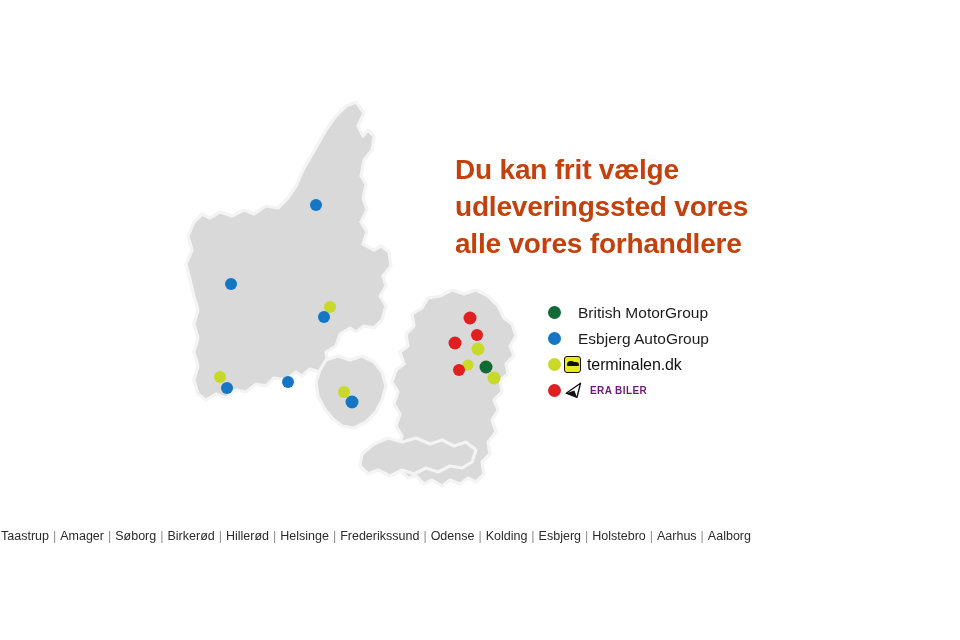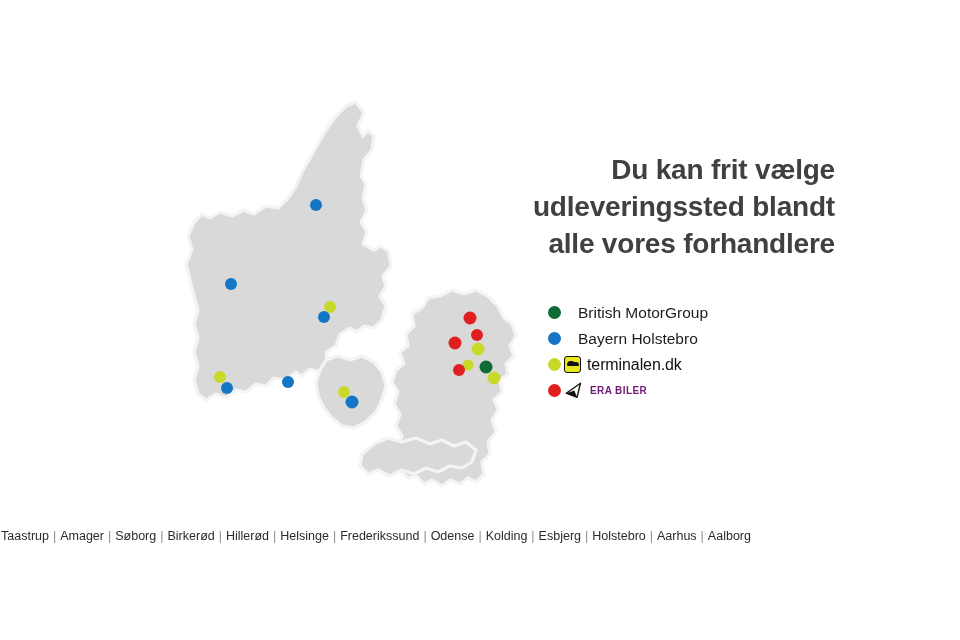--- a/index.html
+++ b/index.html
@@ -34,26 +34,26 @@
   }
 
   .marker { stroke: none; }
 
   
   #headline {
     position: absolute;
     left: 455px;
     top: 152px;
     width: 380px;
-    text-align: right;
+    text-align: left;
     font-size: 28px;
     font-weight: bold;
     line-height: 1.32;
     letter-spacing: -0.2px;
-    color: #404040;
+    color: #c2410c;
   }
   #headline .hl-line { display: block; white-space: nowrap; }
 
   
   #legend {
     position: absolute;
     left: 548px;
     top: 300px;
     width: 330px;
   }
@@ -198,34 +198,34 @@
       <circle class="marker" cx="318" cy="285" r="5.5" fill="#c9d92a"></circle>
       <circle class="marker" cx="309" cy="290" r="6" fill="#e02020"></circle>
       <circle class="marker" cx="336" cy="287" r="6.5" fill="#0f6b33"></circle>
       <circle class="marker" cx="344" cy="298" r="6.5" fill="#c9d92a"></circle>
     </g>
   </svg>
 </div>
 
 <div id="headline">
   <span class="hl-line">Du kan frit vælge</span>
-  <span class="hl-line">udleveringssted blandt</span>
+  <span class="hl-line">udleveringssted vores</span>
   <span class="hl-line">alle vores forhandlere</span>
 </div>
 
 <div id="legend">
 
   <div class="legend-row">
     <span class="legend-dot" style="background:#0f6b33"></span>
     <span class="legend-label">British MotorGroup</span>
   </div>
 
   <div class="legend-row">
     <span class="legend-dot" style="background:#1476c4"></span>
-    <span class="legend-label">Bayern Holstebro</span>
+    <span class="legend-label">Esbjerg AutoGroup</span>
   </div>
 
   <div class="legend-row">
     <span class="legend-dot" style="background:#c9d92a"></span>
     <span class="legend-brandmark">
       <span class="term-icon"></span>
       <span class="term-text">terminalen.dk</span>
     </span>
   </div>
 

